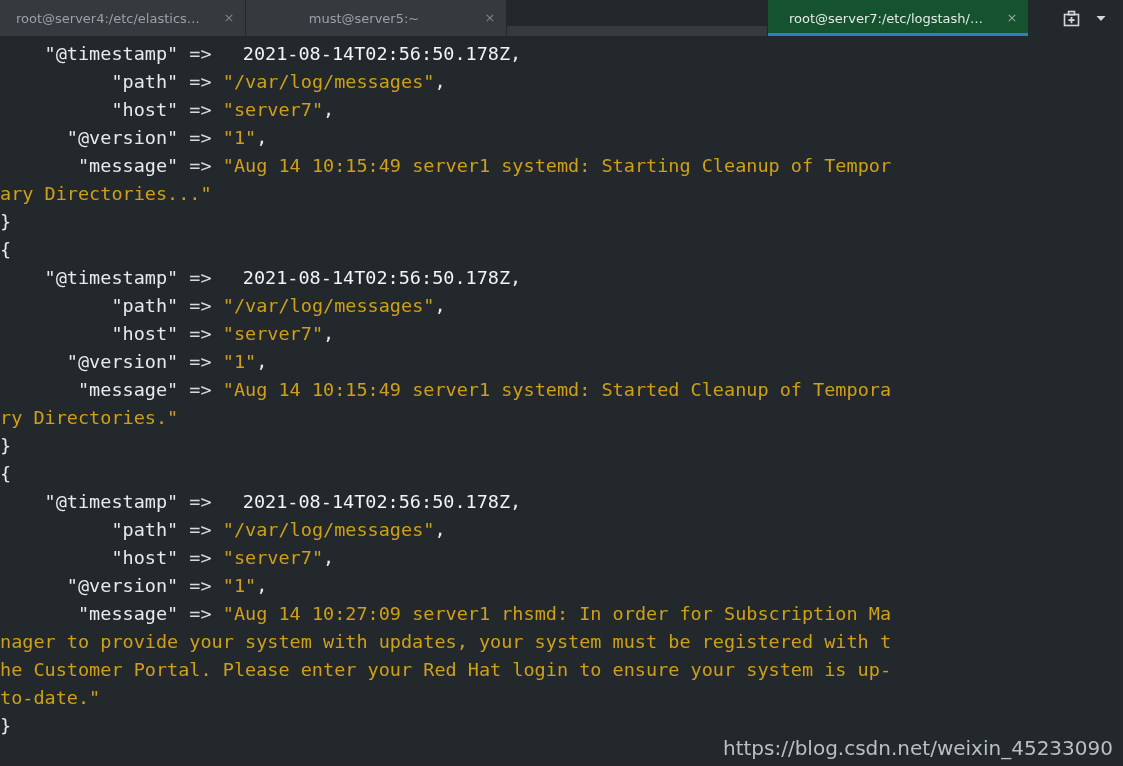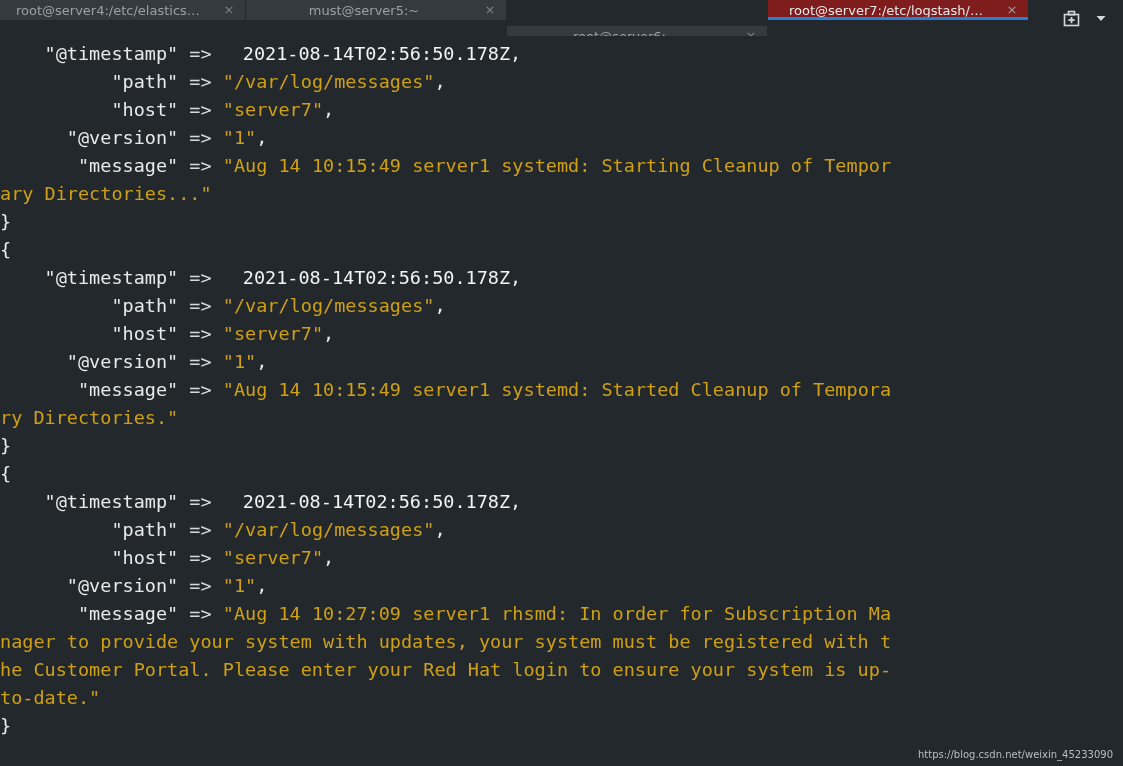--- a/index.html
+++ b/index.html
@@ -23,39 +23,39 @@
     position: relative;
   }
   .tab {
     display: flex;
     align-items: center;
     justify-content: center;
     position: relative;
     box-sizing: border-box;
     font-family: "DejaVu Sans", sans-serif;
     font-size: 13px;
-    height: 20px;
+    height: 36px;
     padding: 0 6px 0 10px;
     background: #343a3e;
     color: #9aa2a7;
     border-right: 1px solid #23282c;
     white-space: nowrap;
     overflow: hidden;
     gap: 8px;
   }
   .tab .tab-title {
     flex: 1 1 auto;
     text-align: center;
     overflow: hidden;
     text-overflow: ellipsis;
     white-space: nowrap;
     padding: 0 6px;
   }
   .tab.active {
-    background: #7f1d1d;
+    background: #14532d;
     color: #e6eaec;
     align-items: center;
   }
   .tab.active::after {
     content: "";
     position: absolute;
     left: 0; right: 0; bottom: 0;
     height: 3px;
     background: #2a7fd4;
   }
@@ -109,21 +109,21 @@
   .k   { color: #e8eaeb; }      
   .op  { color: #d6dadc; }      
   .ts  { color: #f1f3f4; margin-left: 20px; }      
   .str { color: #cfa017; }      
   .brace { color: #e8eaeb; }
   #watermark {
     position: absolute;
     right: 10px;
     bottom: 6px;
     font-family: "DejaVu Sans", sans-serif;
-    font-size: 10px;
+    font-size: 20px;
     color: #b9bfc3;
     white-space: nowrap;
   }
 </style>
 </head>
 <body>
 
 <div id="tabbar">
   <div id="tabs-container" style="display: flex; flex: 0 0 auto;">
       <div class="tab" style="width: 246px;">

